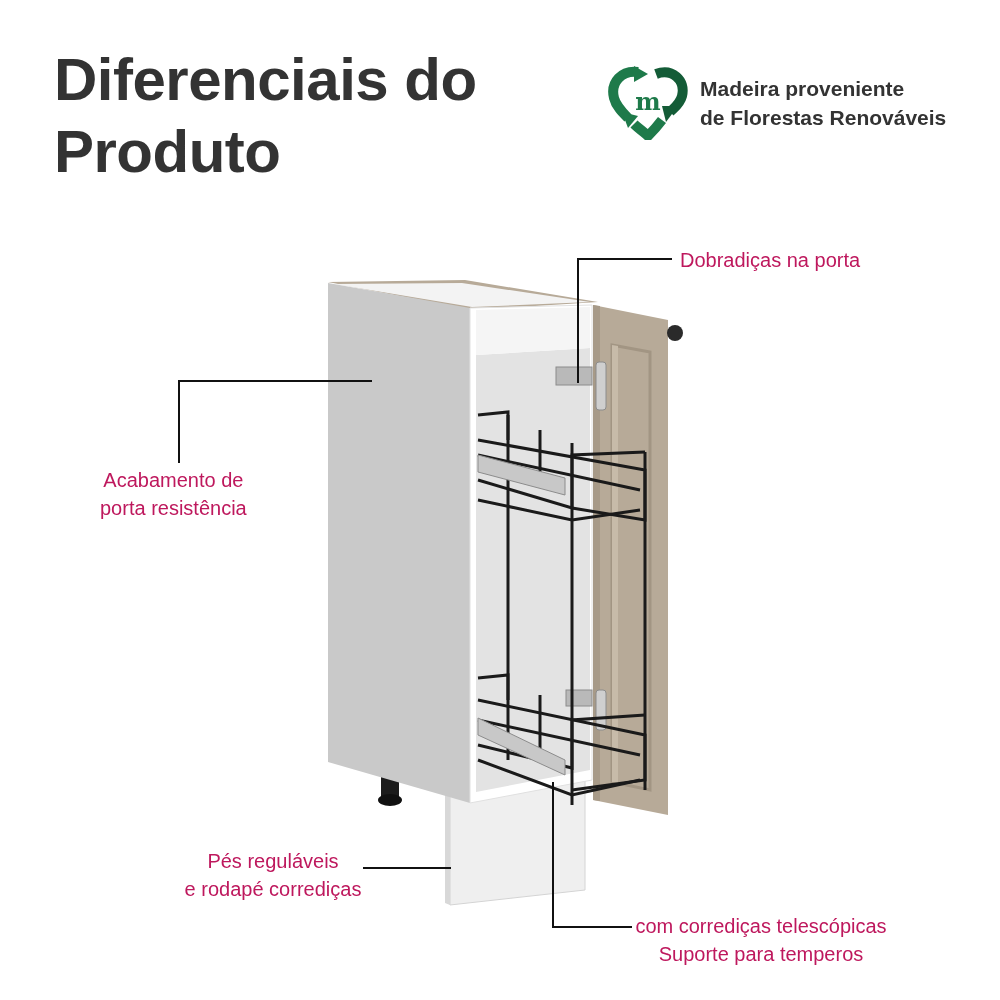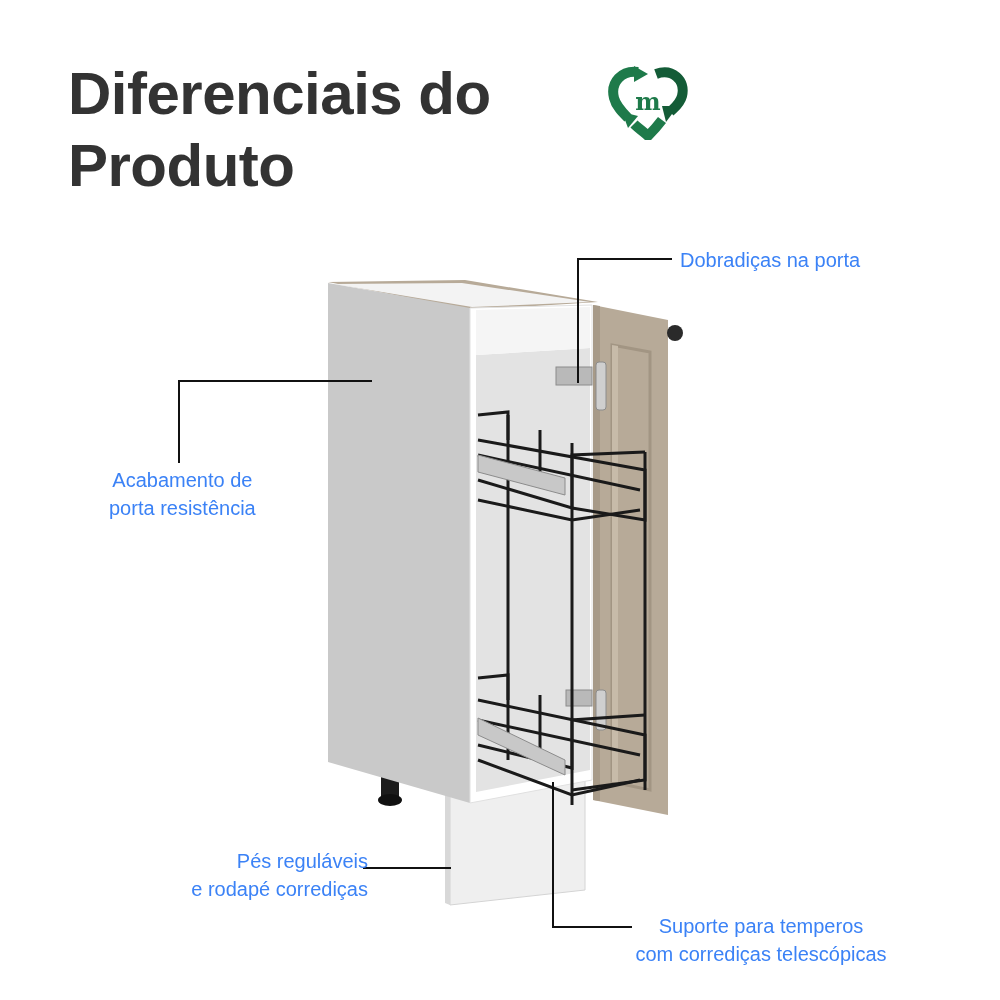--- a/index.html
+++ b/index.html
@@ -1,24 +1,24 @@
 <!DOCTYPE html>
 <html><head>
   <meta charset="utf-8">
   <style>
     html, body { margin: 0; padding: 0; background: #ffffff; }
     body { width: 1000px; height: 1000px; position: relative; overflow: hidden;
            font-family: "Liberation Sans", "DejaVu Sans", sans-serif; color: #333333; }
-    .title { position: absolute; left: 50px; top: 40px; margin: 18px;
+    .title { position: absolute; left: 50px; top: 40px; margin: 4px;
              font-size: 60px; font-weight: bold; line-height: 72px; color: #333333;
              letter-spacing: -0.5px; }
     .badge { position: absolute; left: 608px; top: 66px; display: flex; align-items: center; }
     .badge-icon { width: 80px; height: 74px; }
     .badge-text { margin-left: 12px; font-size: 21px; font-weight: bold; line-height: 29px; color: #333333; }
-    .callout { position: absolute; font-size: 20px; line-height: 28px; color: #3b82f6; }
+    .callout { position: absolute; font-size: 20px; line-height: 28px; color: #be185d; }
     .line { position: absolute; background: #111111; }
     .product { position: absolute; left: 0; top: 0; width: 1000px; height: 1000px; }
   </style>
 </head>
 <body>
 
 <h1 class="title">
   <span>Diferenciais do</span><br>
   <span>Produto</span>
 </h1>
@@ -29,20 +29,24 @@
     <path d="M30 6 C14 4 2 16 6 32 C8 40 14 46 20 52" fill="none" stroke="#1e7a4a" stroke-width="10"></path>
     <polygon points="26,0 40,8 26,16" fill="#1e7a4a"></polygon>
 
     <path d="M48 8 C64 2 78 14 74 30 C72 38 66 42 62 46" fill="none" stroke="#145c37" stroke-width="10"></path>
     <polygon points="70,40 58,56 54,40" fill="#145c37"></polygon>
 
     <path d="M54 54 C48 62 44 66 40 70 C36 66 30 62 26 58" fill="none" stroke="#1e7a4a" stroke-width="10"></path>
     <polygon points="14,46 30,50 20,62" fill="#1e7a4a"></polygon>
     <text x="40" y="44" text-anchor="middle" font-family="DejaVu Serif, serif" font-weight="bold" font-size="24" fill="#1e7a4a">m</text>
   </svg>
+  <div class="badge-text">
+    <div>Madeira proveniente</div>
+    <div>de Florestas Renováveis</div>
+  </div>
 </div>
 
 <svg class="product" viewBox="0 0 1000 1000">
 
   <rect x="381" y="745" width="18" height="55" fill="#1c1c1c"></rect>
   <ellipse cx="390" cy="800" rx="12" ry="6" fill="#111"></ellipse>
 
   <polygon points="450,795 585,778 585,890 450,905" fill="#efefef" stroke="#d4d4d4"></polygon>
   <polygon points="445,795 450,795 450,905 445,903" fill="#d8d8d8"></polygon>
 
@@ -97,29 +101,29 @@
 </svg>
 
 <div class="line" style="left:577px; top:258px; width:95px; height:2px;"></div>
 <div class="line" style="left:577px; top:258px; width:2px; height:125px;"></div>
 <div class="callout" style="left:680px; top:246px;">
   <div>Dobradiças na porta</div>
 </div>
 
 <div class="line" style="left:178px; top:380px; width:194px; height:2px;"></div>
 <div class="line" style="left:178px; top:380px; width:2px; height:83px;"></div>
-<div class="callout" style="left:100px; top:466px; text-align:center;margin-left:9px;">
+<div class="callout" style="left:100px; top:466px; text-align:center;">
   <div>Acabamento de</div>
   <div>porta resistência</div>
 </div>
 
 <div class="line" style="left:363px; top:867px; width:88px; height:2px;"></div>
-<div class="callout" style="left:178px; top:847px; text-align:right; width:190px;">
+<div class="callout" style="left:178px; top:847px; text-align:center; width:190px;">
   <div>Pés reguláveis</div>
   <div>e rodapé corrediças</div>
 </div>
 
 <div class="line" style="left:552px; top:782px; width:2px; height:145px;"></div>
 <div class="line" style="left:552px; top:926px; width:80px; height:2px;"></div>
 <div class="callout" style="left:615px; top:912px; text-align:center; width:292px;">
+  <div>com corrediças telescópicas</div>
   <div>Suporte para temperos</div>
-  <div>com corrediças telescópicas</div>
 </div>
 
 </body></html>

